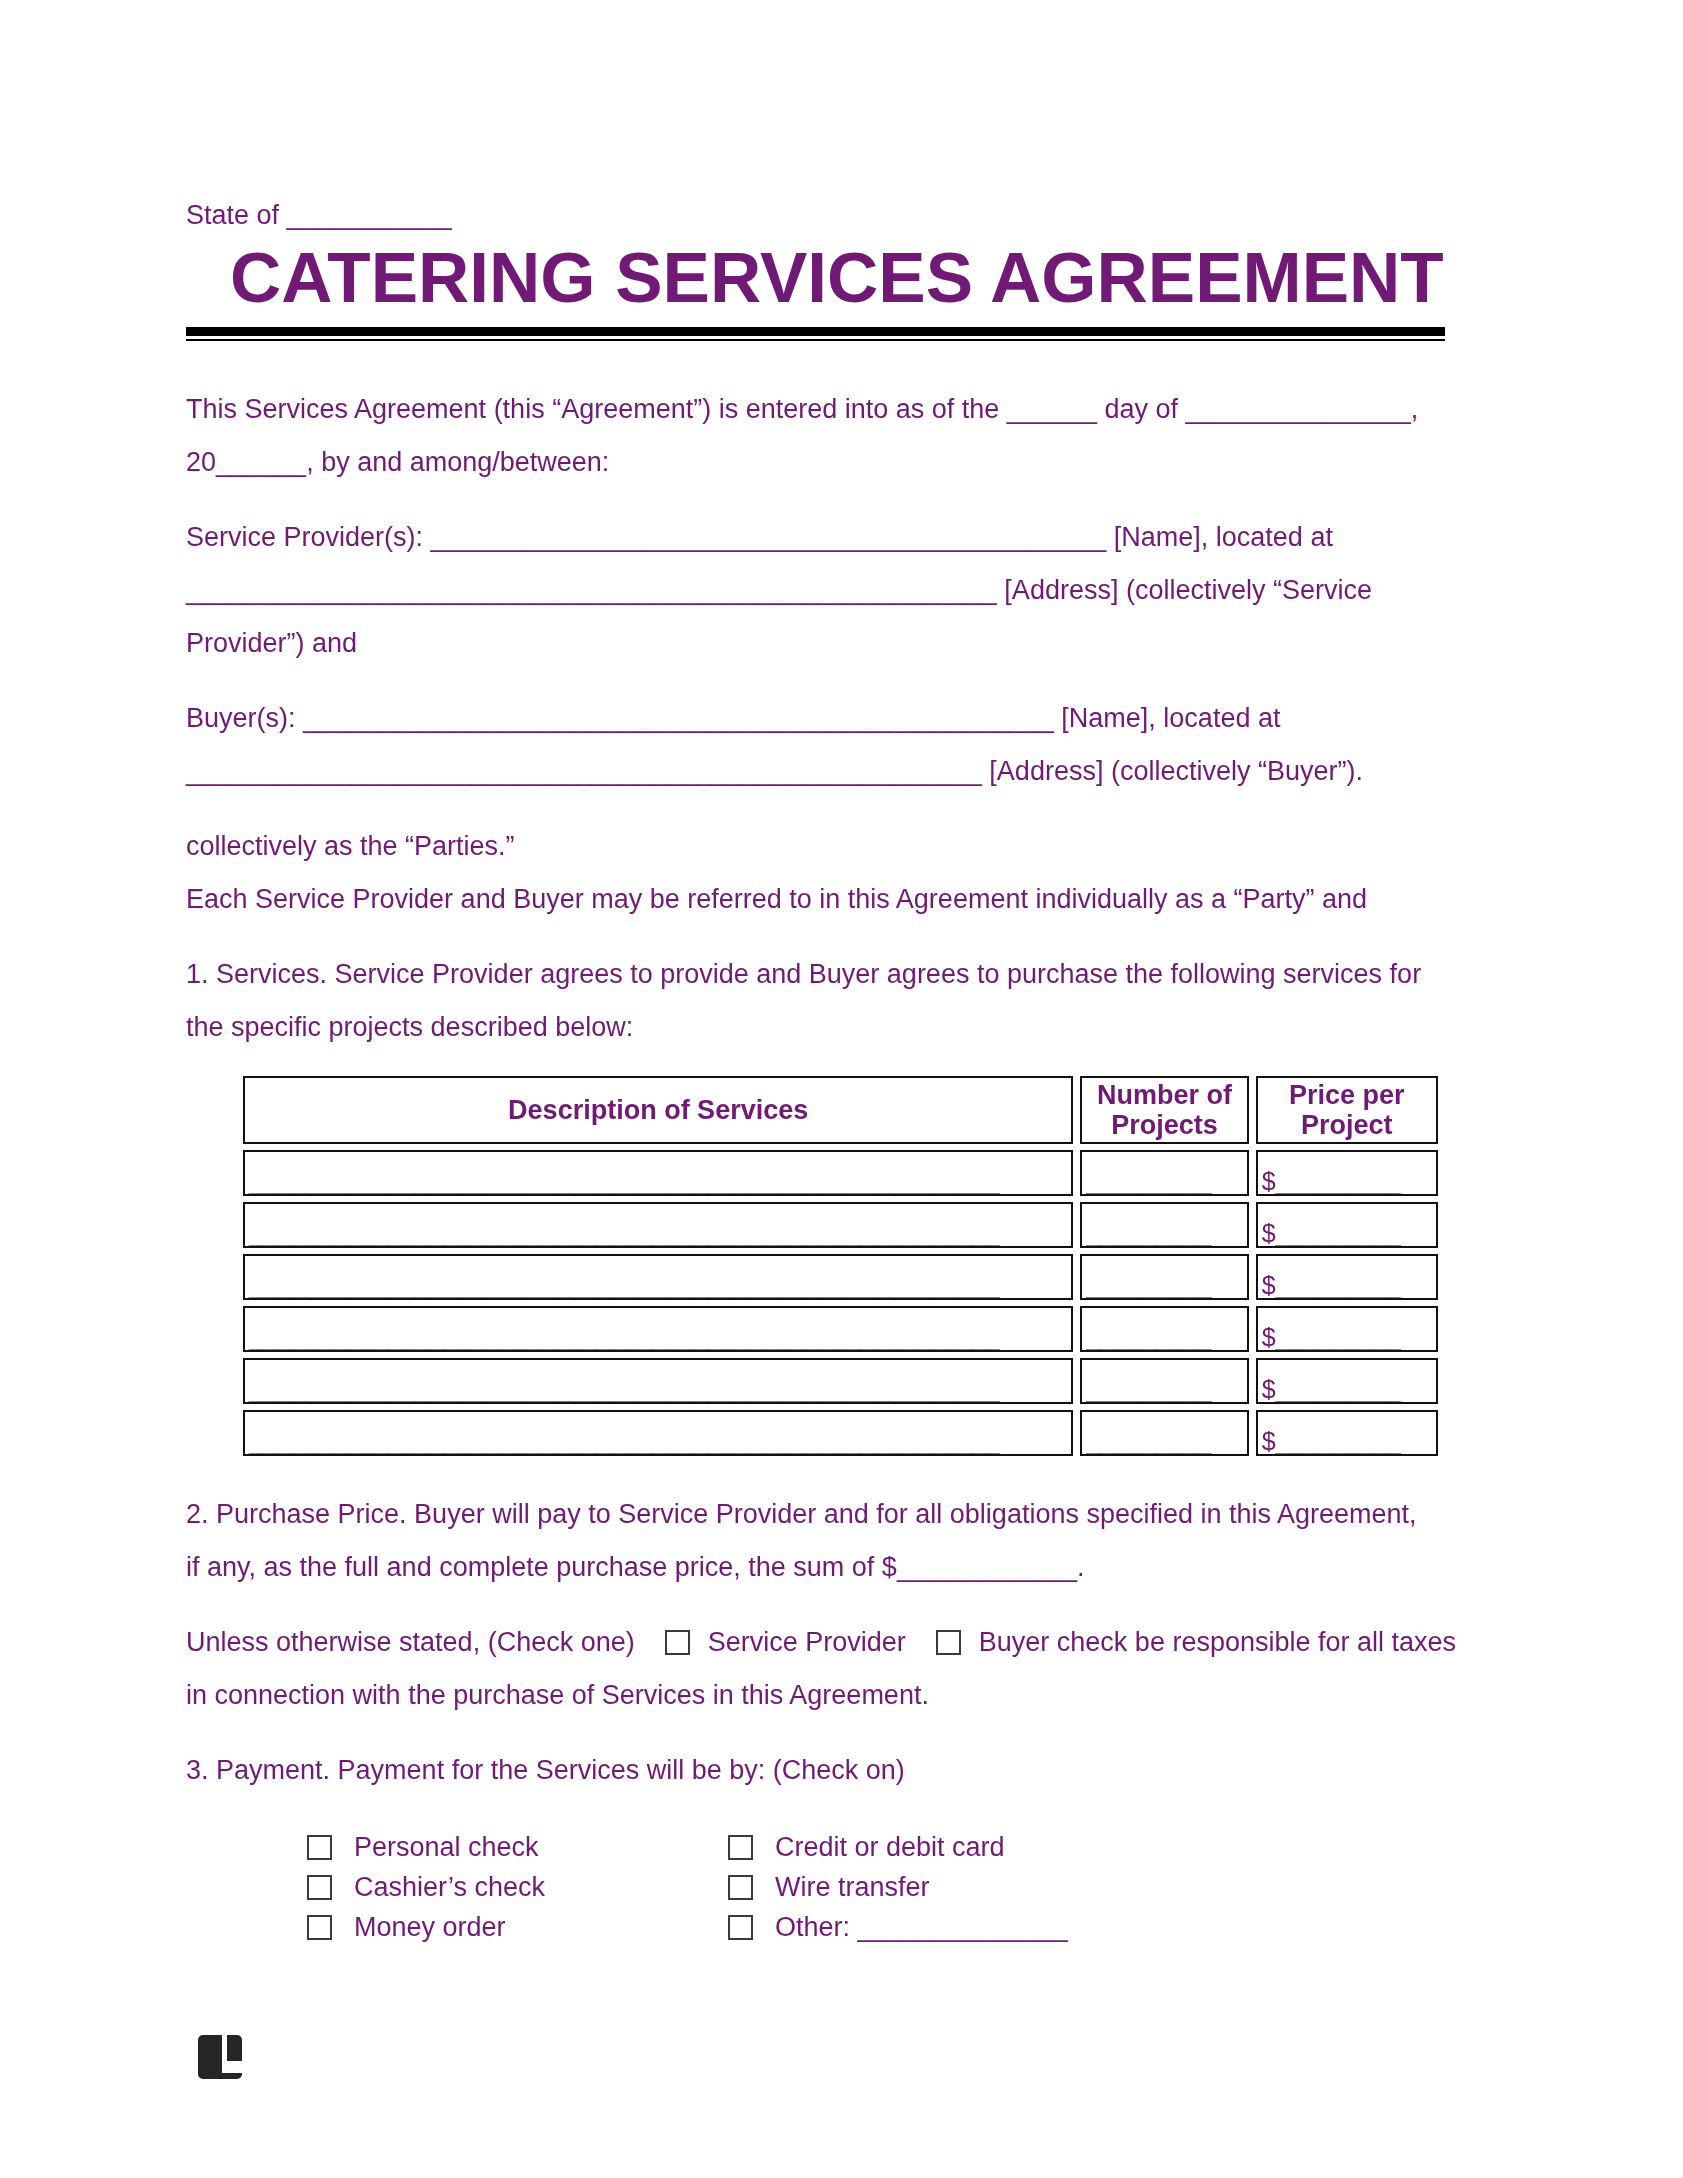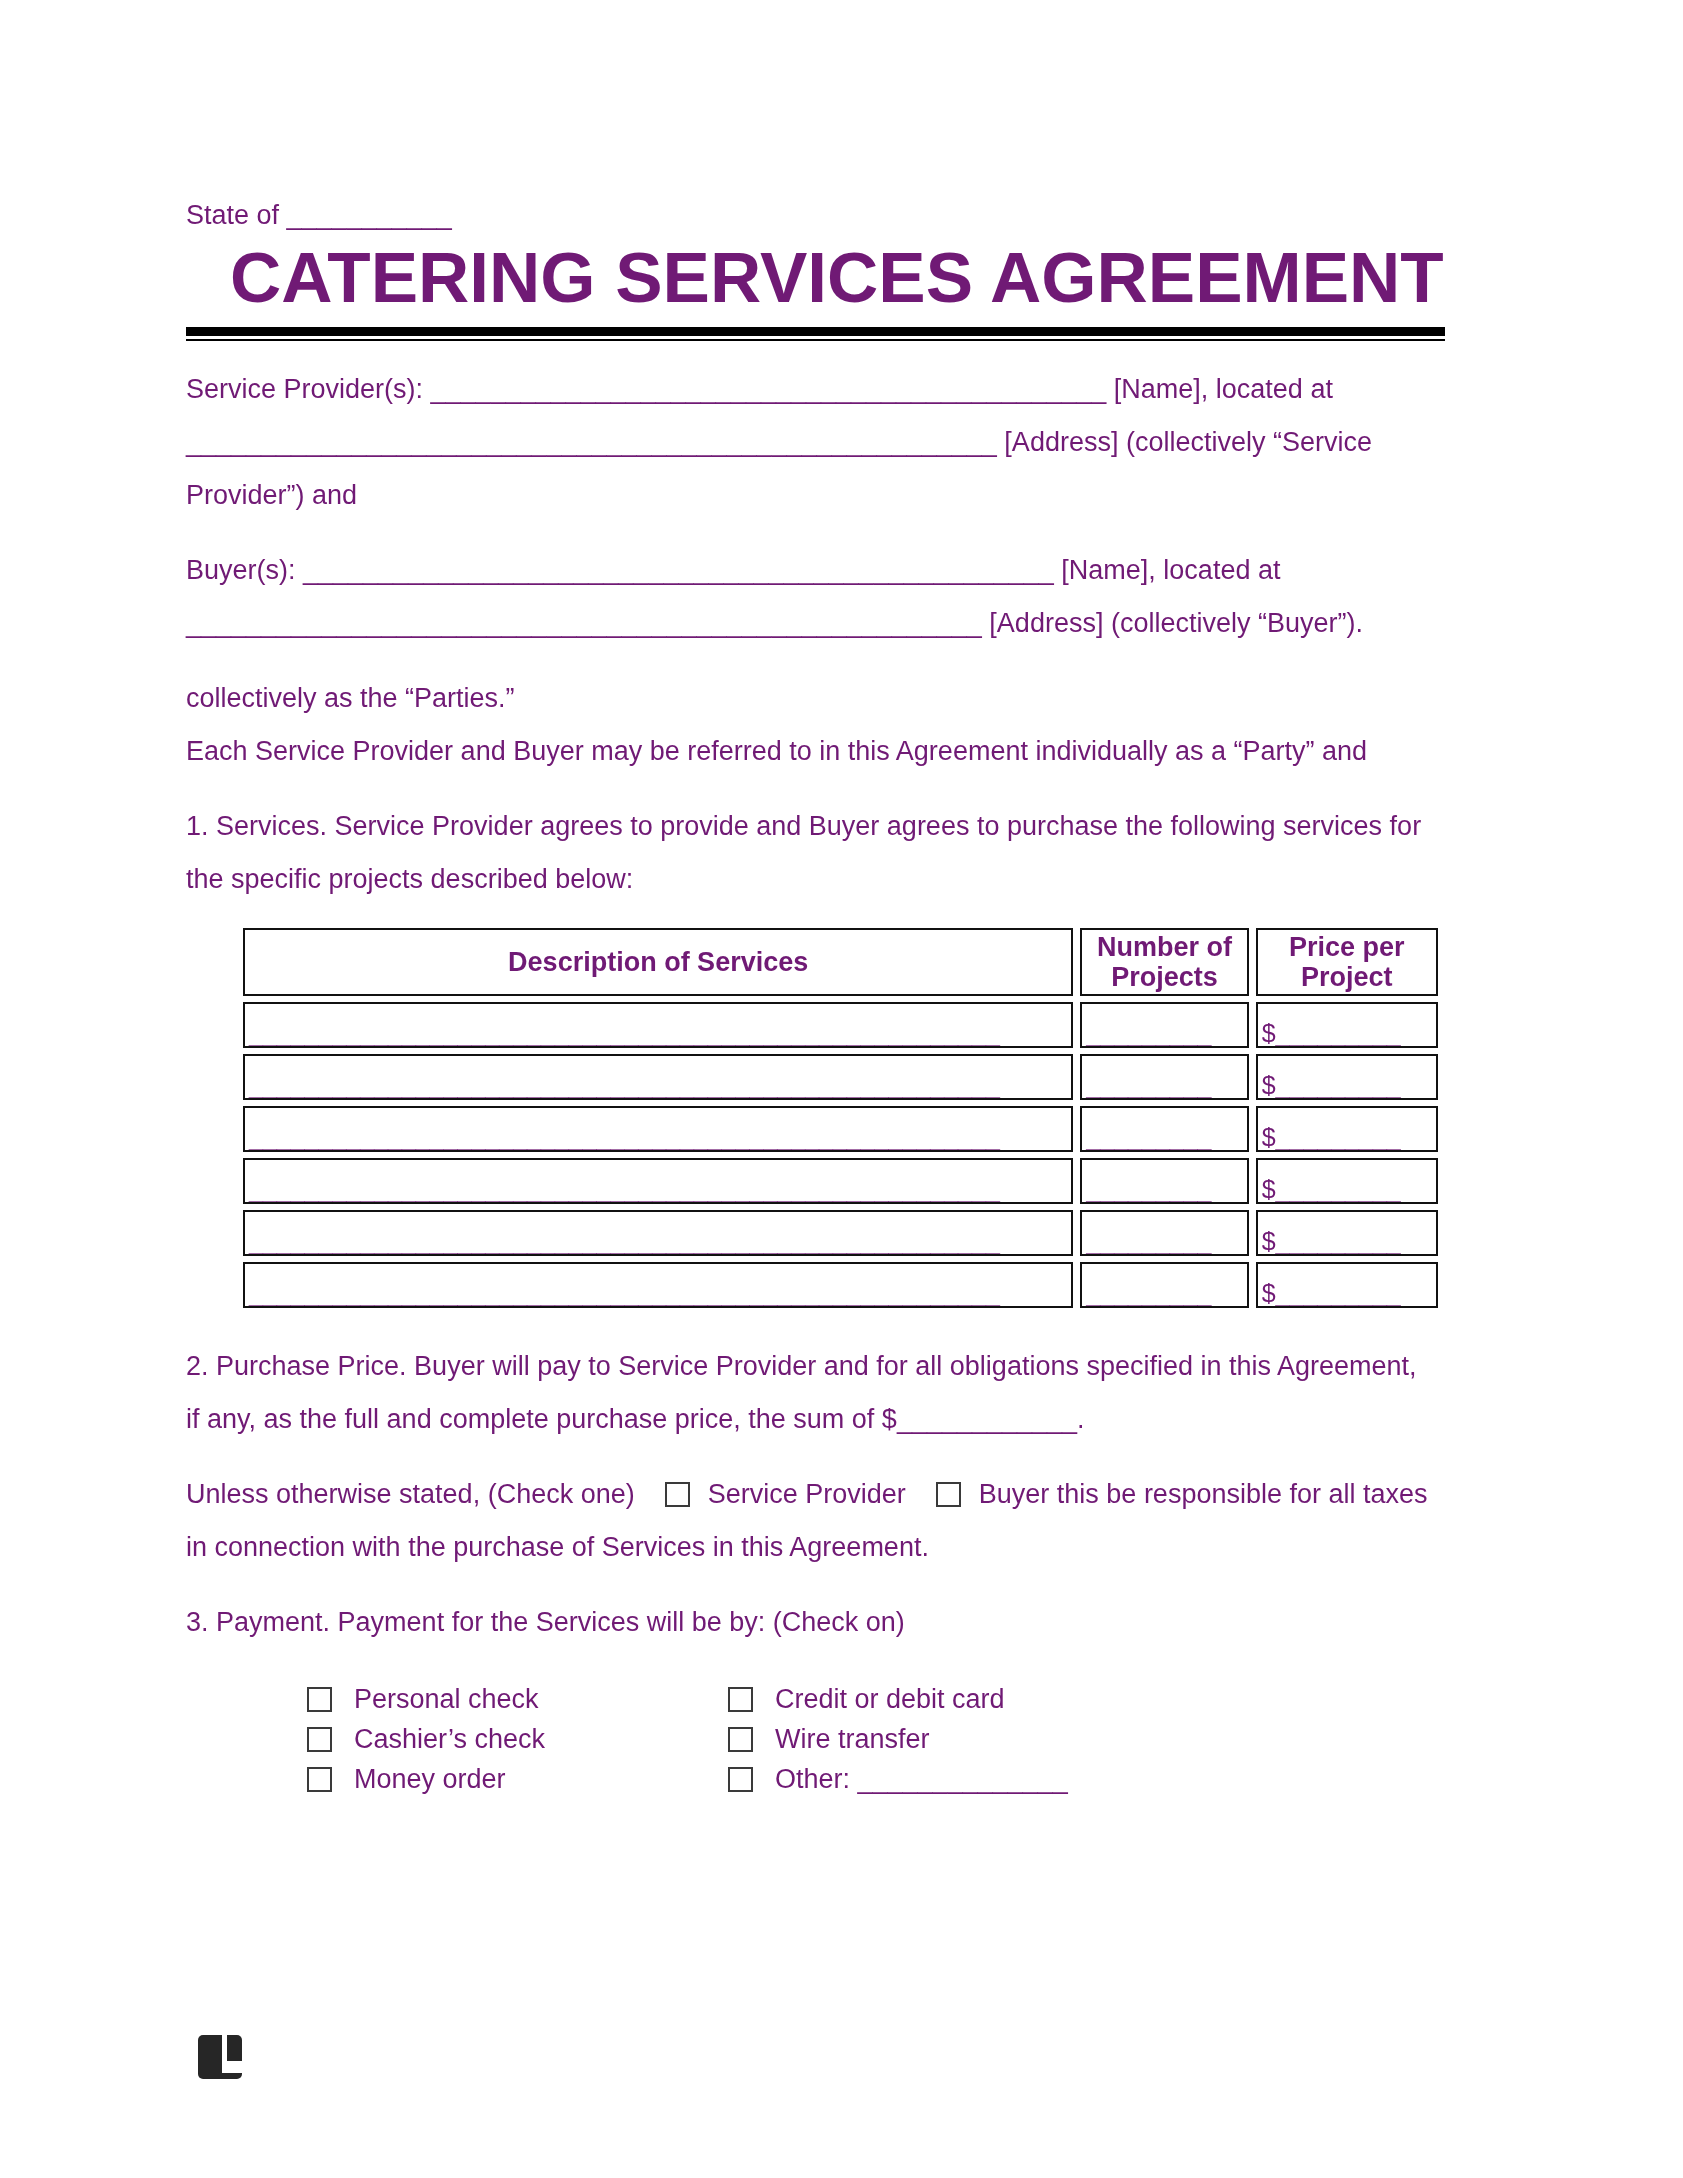--- a/index.html
+++ b/index.html
@@ -76,20 +76,24 @@
 <body>
 
 <div class="page">
   <div class="content">
 
     <div class="line state-line">State of ___________</div>
 
     <div class="doc-title">CATERING SERVICES AGREEMENT</div>
     <div class="title-rule"></div>
 
+    <div class="para intro">
+      <div class="line">This Services Agreement (this “Agreement”) is entered into as of the ______ day of _______________,</div>
+      <div class="line">20______, by and among/between:</div>
+    </div>
 
     <div class="para gap">
       <div class="line"><span class="lead">Service Provider(s)</span><span>: _____________________________________________ [Name], located at</span></div>
       <div class="line">______________________________________________________ [Address] (collectively “Service</div>
       <div class="line">Provider”) and</div>
     </div>
 
     <div class="para gap">
       <div class="line"><span class="lead">Buyer(s)</span><span>: __________________________________________________ [Name], located at</span></div>
       <div class="line">_____________________________________________________ [Address] (collectively “Buyer”).</div>
@@ -155,21 +159,21 @@
     <div class="para gap">
       <div class="inline-row">
         <span>Unless otherwise stated, (Check one)</span>
         <span class="sp30"></span>
         <span class="cb"></span>
         <span class="sp18"></span>
         <span>Service Provider</span>
         <span class="sp30"></span>
         <span class="cb"></span>
         <span class="sp18"></span>
-        <span>Buyer this be responsible for all taxes</span>
+        <span>Buyer check be responsible for all taxes</span>
       </div>
       <div class="line">in connection with the purchase of Services in this Agreement.</div>
     </div>
 
     <div class="para gap">
       <div class="line"><span class="lead">3. Payment.</span><span> Payment for the Services will be by: (Check on)</span></div>
     </div>
 
     <div class="options">
       <div class="opt-col left">

